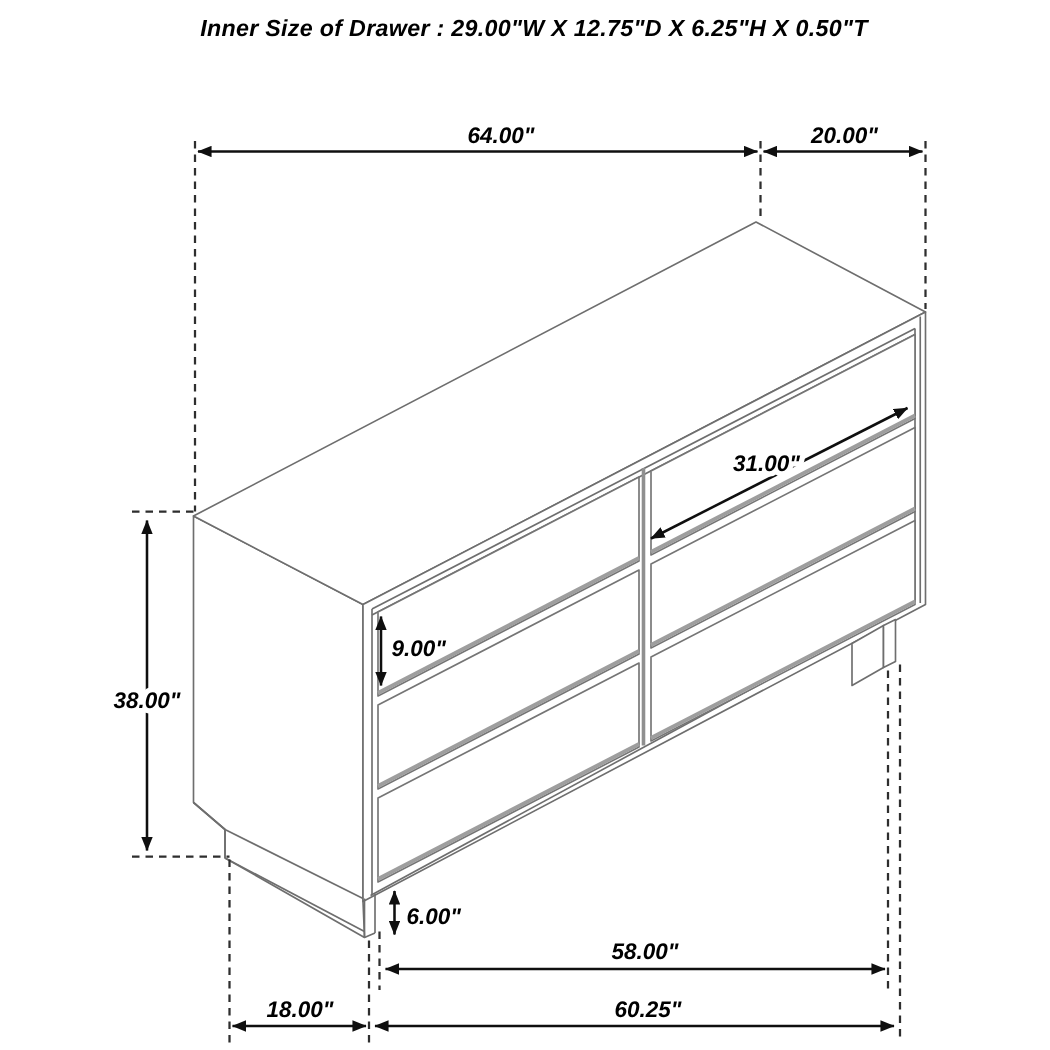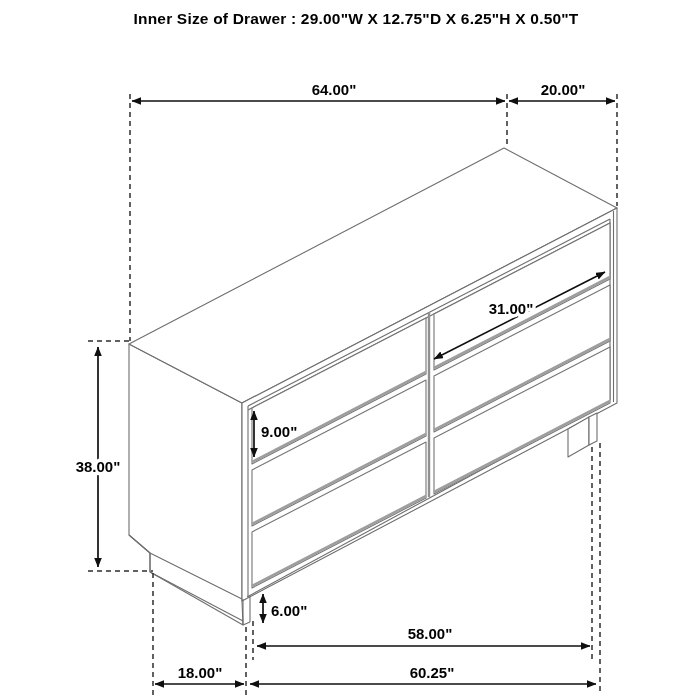--- a/index.html
+++ b/index.html
@@ -1,17 +1,17 @@
 <!DOCTYPE html>
 <html><head>
 <meta charset="utf-8">
 <style>
   html,body{margin:0;padding:0;background:#ffffff;}
   .canvas{position:relative;width:700px;height:700px;background:#fff;overflow:hidden;
-          font-family:"Liberation Sans", sans-serif;}
+          font-family:"Liberation Sans", sans-serif;font-style:italic;}
   svg{display:block;}
   svg text{font-family:"Liberation Sans", sans-serif;font-weight:bold;fill:#000;}
   .title-text{font-size:15.5px;letter-spacing:0.2px;}
   .dim-label{font-size:15px;stroke:#fff;stroke-width:7px;paint-order:stroke;stroke-linejoin:round;}
   .edge{stroke:#6e6e6e;stroke-width:1.1;fill:none;stroke-linejoin:round;}
   .face{fill:#ffffff;stroke:#6e6e6e;stroke-width:1.1;stroke-linejoin:round;}
   .drawer{fill:#ffffff;stroke:#757575;stroke-width:1.1;stroke-linejoin:round;}
   .lip{stroke:#9e9e9e;stroke-width:2.6;fill:none;}
   .divider{stroke:#8f8f8f;stroke-width:2.4;fill:none;}
   .dim{stroke:#0f0f0f;stroke-width:1.7;fill:none;}

